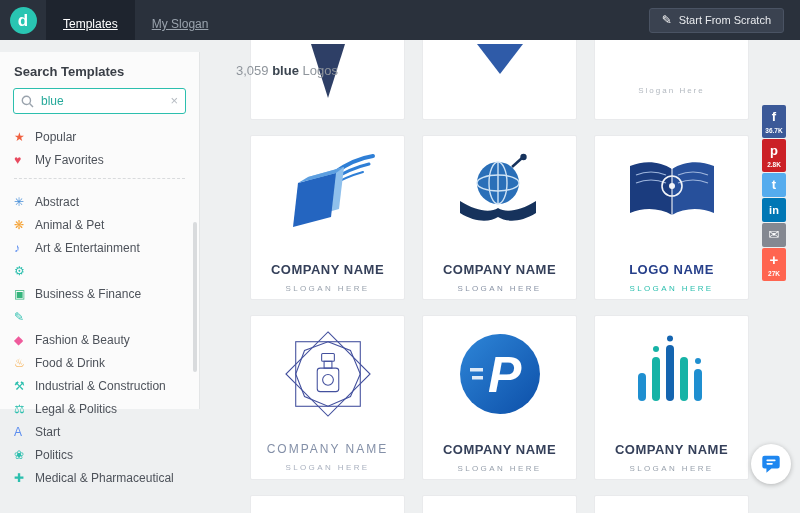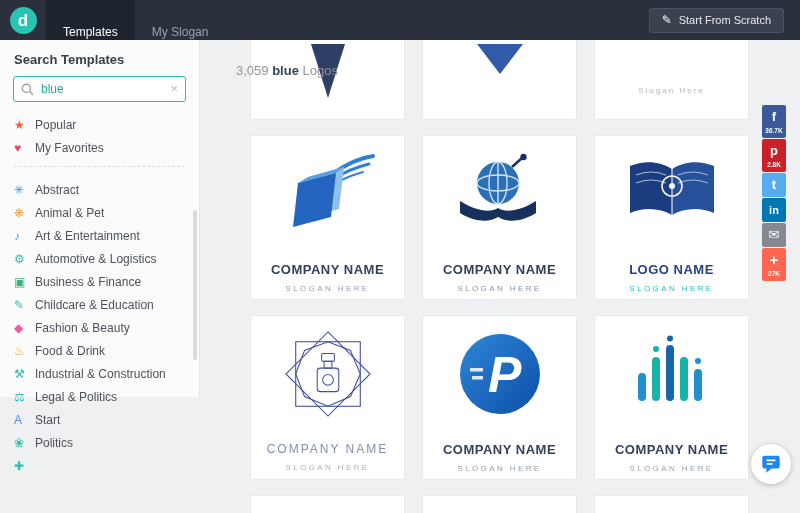--- a/index.html
+++ b/index.html
@@ -7,29 +7,29 @@
   body {
     width:800px; height:513px; overflow:hidden; position:relative;
     font-family:"Liberation Sans", sans-serif;
     background:#eef0f1;
   }
 
   
   .topbar { position:absolute; left:0; top:0; width:800px; height:40px; background:#2a313c; z-index:40; display:flex; align-items:center; }
   .brand { width:46px; height:40px; display:flex; align-items:center; justify-content:center; }
   .brand-circle { width:27px; height:27px; border-radius:50%; background:#29c5b2; color:#fff; font-weight:bold; font-size:17px; display:flex; align-items:center; justify-content:center; line-height:1; }
-  .tab { height:40px; line-height:40px; padding:12px 17px; font-size:12px; color:#9aa3ad; cursor:pointer; }
+  .tab { height:40px; line-height:40px; padding:4px 17px; font-size:12px; color:#9aa3ad; cursor:pointer;text-decoration:underline; }
   .tab.active { background:#1e242e; color:#ffffff; }
   .topbar-spacer { flex:1; }
   .scratch-btn { height:25px; background:#3a4250; border:1px solid #4a5363; border-radius:3px; color:#e9ebee; font-size:11px; display:flex; align-items:center; padding:0 12px; margin-right:16px; cursor:pointer; }
   .scratch-btn .edit-glyph { font-size:12px; margin-right:7px; color:#fff; }
   .signup-btn { height:25px; border:1px solid #2cbfae; border-radius:4px; background:transparent; color:#2cbfae; font-size:10px; font-weight:bold; letter-spacing:0.8px; padding:0 13px; margin-right:14px; display:flex; align-items:center; cursor:pointer; }
 
   
-  .sidebar { position:absolute; left:0; top:40px; width:200px; height:357px; background:#fbfbfb; border-right:1px solid #e3e5e6; z-index:30; }
+  .sidebar { position:absolute; left:0; top:52px; width:200px; height:357px; background:#fbfbfb; border-right:1px solid #e3e5e6; z-index:30; }
   .side-heading { margin:12px 0 0 14px; font-size:13px; font-weight:bold; color:#3a3f47; }
   .search-box { position:relative; margin:9px 13px 0 13px; height:26px; background:#fff; border:1px solid #2cbfae; border-radius:3px; }
   .search-box svg { position:absolute; left:7px; top:6px; }
   .search-input { position:absolute; left:25px; top:1px; width:132px; height:22px; border:none; outline:none; background:transparent; font-size:12px; color:#26a99a; font-family:inherit; }
   .clear-btn { position:absolute; right:7px; top:4px; font-size:13px; color:#b4bac1; cursor:pointer; line-height:1.3; }
   .cat-heading { margin:18px 0 0 14px; }
   .cat-list { margin:11px 0 0 0; padding:0; list-style:none; }
   .cat-item { height:23px; display:flex; align-items:center; padding-left:14px; font-size:12px; color:#4d525a; cursor:pointer; }
   .cat-icon { width:21px; font-size:12px; flex:none; line-height:1; }
   .side-divider { border:none; border-top:1px dashed #d9dbdd; margin:7px 14px 6px 14px; }
@@ -111,29 +111,27 @@
     <li class="cat-item">
       <span class="cat-icon" style="color: rgb(245, 162, 52);">❋</span>
       <span>Animal &amp; Pet</span>
     </li>
     <li class="cat-item">
       <span class="cat-icon" style="color: rgb(91, 141, 239);">♪</span>
       <span>Art &amp; Entertainment</span>
     </li>
     <li class="cat-item">
       <span class="cat-icon" style="color: rgb(44, 191, 174);">⚙</span>
-      <span>Automotive &amp; Logistics</span>
     </li>
     <li class="cat-item">
       <span class="cat-icon" style="color: rgb(53, 181, 124);">▣</span>
       <span>Business &amp; Finance</span>
     </li>
     <li class="cat-item">
       <span class="cat-icon" style="color: rgb(44, 191, 174);">✎</span>
-      <span>Childcare &amp; Education</span>
     </li>
     <li class="cat-item">
       <span class="cat-icon" style="color: rgb(239, 91, 156);">◆</span>
       <span>Fashion &amp; Beauty</span>
     </li>
     <li class="cat-item">
       <span class="cat-icon" style="color: rgb(245, 162, 52);">♨</span>
       <span>Food &amp; Drink</span>
     </li>
     <li class="cat-item">
@@ -147,20 +145,21 @@
     <li class="cat-item">
       <span class="cat-icon" style="color: rgb(91, 141, 239);">A</span>
       <span>Start</span>
     </li>
     <li class="cat-item">
       <span class="cat-icon" style="color: rgb(44, 191, 174);">❀</span>
       <span>Politics</span>
     </li>
     <li class="cat-item">
       <span class="cat-icon" style="color: rgb(44, 191, 174);">✚</span>
+      <span>Medical &amp; Pharmaceutical</span>
     </li>
     <li class="cat-item">
       
       
     </li>
   </ul>
 
   <div class="side-thumb"></div>
 </div>
 

